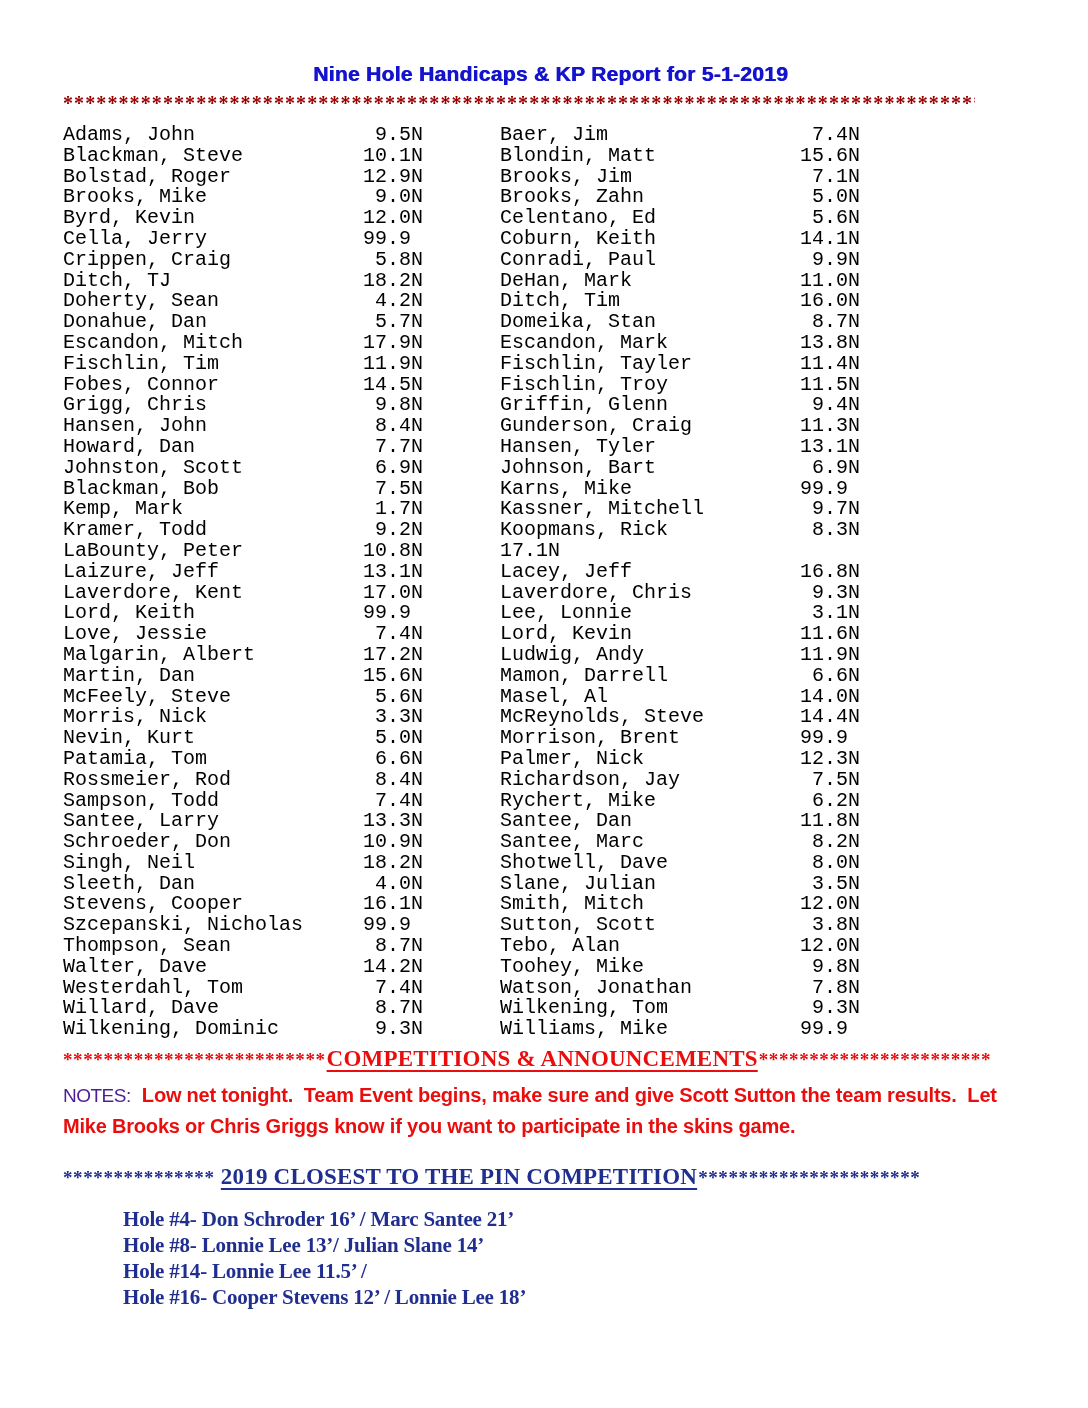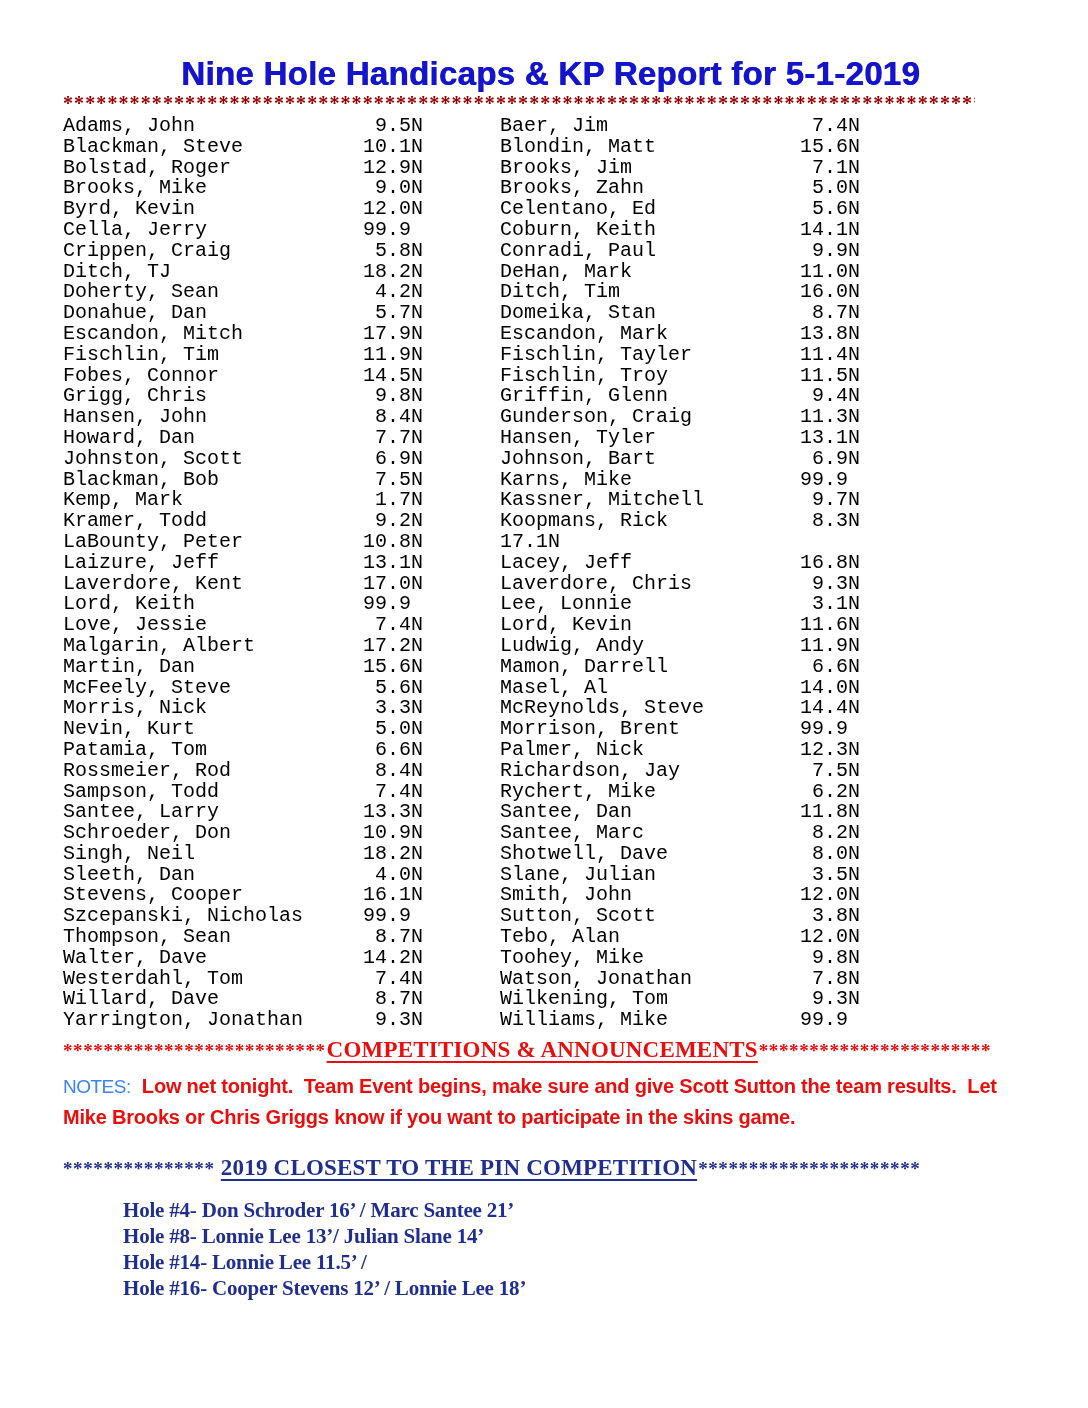--- a/index.html
+++ b/index.html
@@ -3,47 +3,47 @@
 <meta charset="utf-8">
 <style>
   html,body{margin:0;padding:0;}
   body{
     width:1088px;height:1408px;background:#ffffff;position:relative;
     font-family:"Liberation Sans",sans-serif;overflow:hidden;
   }
   .page{position:absolute;inset:0;padding:58px 50px 0 63px;box-sizing:border-box;}
   .title{
     margin:0;text-align:center;font-family:"Liberation Sans",sans-serif;
-    font-weight:bold;font-size:33px;line-height:32px;color:#1414cc;
+    font-weight:bold;font-size:21px;line-height:32px;color:#1414cc;
     letter-spacing:0.3px;text-shadow:0.7px 0 0 #1414cc;
   }
   .divider{
     margin-top:4px;font-family:"Liberation Serif",serif;font-weight:bold;
     font-size:20px;line-height:18px;letter-spacing:1.1px;color:#990000;
     white-space:nowrap;overflow:hidden;width:912px;
   }
-  .roster{display:flex;gap:77px;margin-top:4px;}
+  .roster{display:flex;gap:77px;margin-top:13px;}
   .col{width:360px;flex:none;}
   .row{
     display:flex;font-family:"Liberation Mono","DejaVu Sans Mono",monospace;
     font-size:20px;line-height:20.8px;white-space:pre;color:#000;
   }
   .pname{width:300px;flex:none;overflow:hidden;}
   .pval{flex:none;}
   .comp-line{margin-top:6px;white-space:nowrap;color:#ea0d0d;overflow:hidden;}
   .comp-stars,.ctp-stars{
     font-family:"Liberation Serif",serif;font-weight:bold;font-size:19px;letter-spacing:0.6px;
   }
   .comp-heading,.ctp-heading{
     font-family:"Liberation Serif",serif;font-weight:bold;font-size:23px;
     text-decoration:underline;text-decoration-thickness:2px;text-underline-offset:4px;
     padding:0 1px;letter-spacing:0.2px;margin-top:21px;
   }
   .notes{margin:8px 0 0;font-size:20px;line-height:31px;max-width:935px;}
-  .notes-label{color:#3b82f6;font-family:"Liberation Sans",sans-serif;font-size:19px;letter-spacing:-0.5px;}
+  .notes-label{color:#4c1d95;font-family:"Liberation Sans",sans-serif;font-size:19px;letter-spacing:-0.5px;}
   .notes-text{color:#ea0d0d;font-weight:bold;letter-spacing:-0.2px;white-space:pre-wrap;}
   .ctp-line{margin-top:22px;white-space:nowrap;color:#1f2e8f;overflow:hidden;}
   .holes{margin:16px 0 12px 60px;}
   .hole{
     font-family:"Liberation Serif",serif;font-weight:bold;font-size:21px;
     line-height:26px;color:#1f2e8f;letter-spacing:-0.2px;
   }
 </style>
 </head>
 <body>
@@ -92,21 +92,21 @@
         <div class="row"><span class="pname">Santee, Larry</span><span class="pval">13.3N</span></div>
         <div class="row"><span class="pname">Schroeder, Don</span><span class="pval">10.9N</span></div>
         <div class="row"><span class="pname">Singh, Neil</span><span class="pval">18.2N</span></div>
         <div class="row"><span class="pname">Sleeth, Dan</span><span class="pval"> 4.0N</span></div>
         <div class="row"><span class="pname">Stevens, Cooper</span><span class="pval">16.1N</span></div>
         <div class="row"><span class="pname">Szcepanski, Nicholas</span><span class="pval">99.9</span></div>
         <div class="row"><span class="pname">Thompson, Sean</span><span class="pval"> 8.7N</span></div>
         <div class="row"><span class="pname">Walter, Dave</span><span class="pval">14.2N</span></div>
         <div class="row"><span class="pname">Westerdahl, Tom</span><span class="pval"> 7.4N</span></div>
         <div class="row"><span class="pname">Willard, Dave</span><span class="pval"> 8.7N</span></div>
-        <div class="row"><span class="pname">Yarrington, Jonathan</span><span class="pval"> 9.3N</span></div>
+        <div class="row"><span class="pname">Wilkening, Dominic</span><span class="pval"> 9.3N</span></div>
       </div>
     <div class="col" id="col-right">
         <div class="row"><span class="pname">Baer, Jim</span><span class="pval"> 7.4N</span></div>
         <div class="row"><span class="pname">Blondin, Matt</span><span class="pval">15.6N</span></div>
         <div class="row"><span class="pname">Brooks, Jim</span><span class="pval"> 7.1N</span></div>
         <div class="row"><span class="pname">Brooks, Zahn</span><span class="pval"> 5.0N</span></div>
         <div class="row"><span class="pname">Celentano, Ed</span><span class="pval"> 5.6N</span></div>
         <div class="row"><span class="pname">Coburn, Keith</span><span class="pval">14.1N</span></div>
         <div class="row"><span class="pname">Conradi, Paul</span><span class="pval"> 9.9N</span></div>
         <div class="row"><span class="pname">DeHan, Mark</span><span class="pval">11.0N</span></div>
@@ -132,21 +132,21 @@
         <div class="row"><span class="pname">Masel, Al</span><span class="pval">14.0N</span></div>
         <div class="row"><span class="pname">McReynolds, Steve</span><span class="pval">14.4N</span></div>
         <div class="row"><span class="pname">Morrison, Brent</span><span class="pval">99.9</span></div>
         <div class="row"><span class="pname">Palmer, Nick</span><span class="pval">12.3N</span></div>
         <div class="row"><span class="pname">Richardson, Jay</span><span class="pval"> 7.5N</span></div>
         <div class="row"><span class="pname">Rychert, Mike</span><span class="pval"> 6.2N</span></div>
         <div class="row"><span class="pname">Santee, Dan</span><span class="pval">11.8N</span></div>
         <div class="row"><span class="pname">Santee, Marc</span><span class="pval"> 8.2N</span></div>
         <div class="row"><span class="pname">Shotwell, Dave</span><span class="pval"> 8.0N</span></div>
         <div class="row"><span class="pname">Slane, Julian</span><span class="pval"> 3.5N</span></div>
-        <div class="row"><span class="pname">Smith, John</span><span class="pval">12.0N</span></div>
+        <div class="row"><span class="pname">Smith, Mitch</span><span class="pval">12.0N</span></div>
         <div class="row"><span class="pname">Sutton, Scott</span><span class="pval"> 3.8N</span></div>
         <div class="row"><span class="pname">Tebo, Alan</span><span class="pval">12.0N</span></div>
         <div class="row"><span class="pname">Toohey, Mike</span><span class="pval"> 9.8N</span></div>
         <div class="row"><span class="pname">Watson, Jonathan</span><span class="pval"> 7.8N</span></div>
         <div class="row"><span class="pname">Wilkening, Tom</span><span class="pval"> 9.3N</span></div>
         <div class="row"><span class="pname">Williams, Mike</span><span class="pval">99.9</span></div>
       </div>
   </div>
 
   <div class="comp-line"><span class="comp-stars">**************************</span><span class="comp-heading">COMPETITIONS &amp; ANNOUNCEMENTS</span><span class="comp-stars">***********************</span></div>

